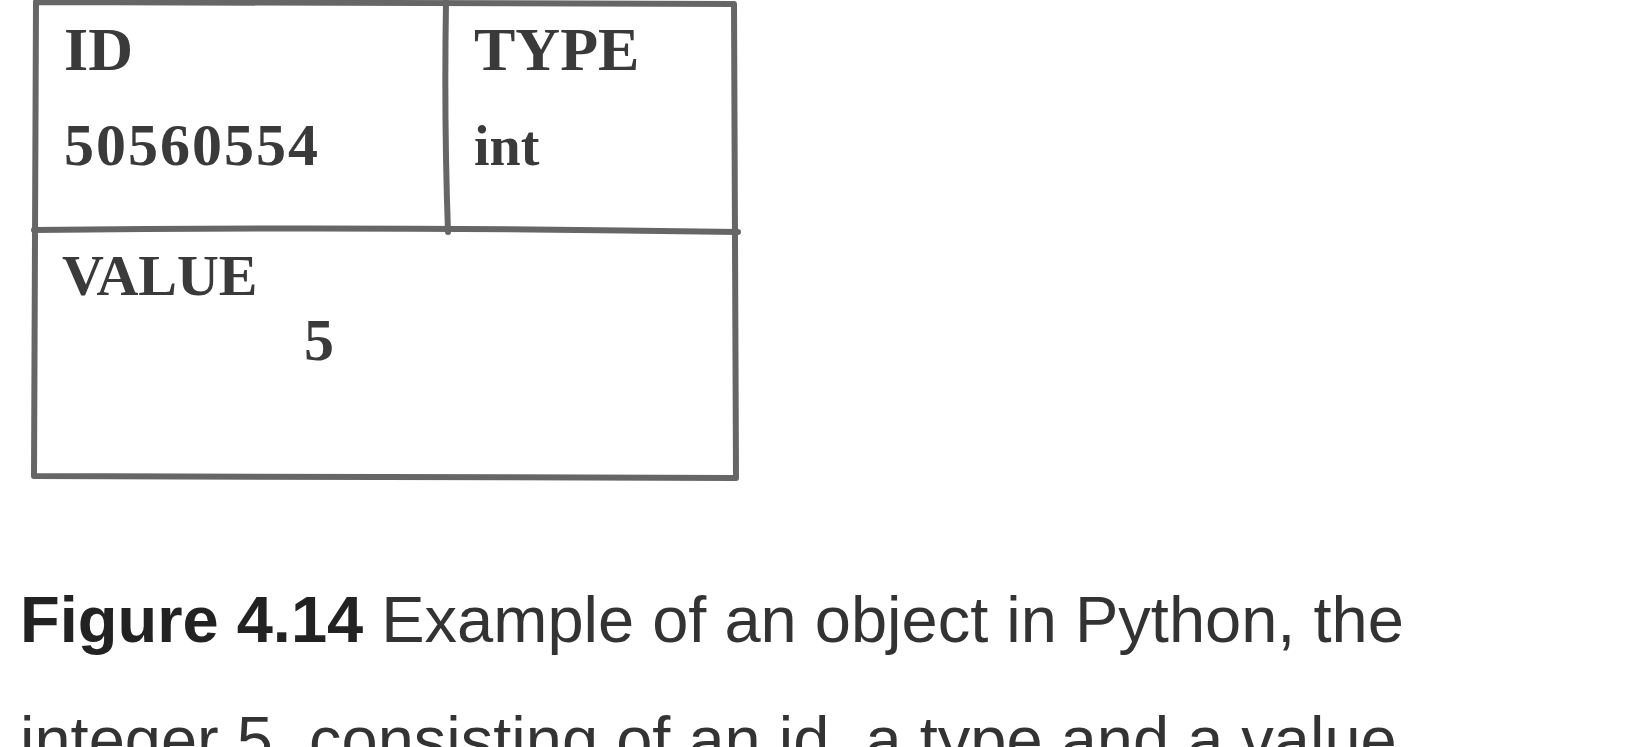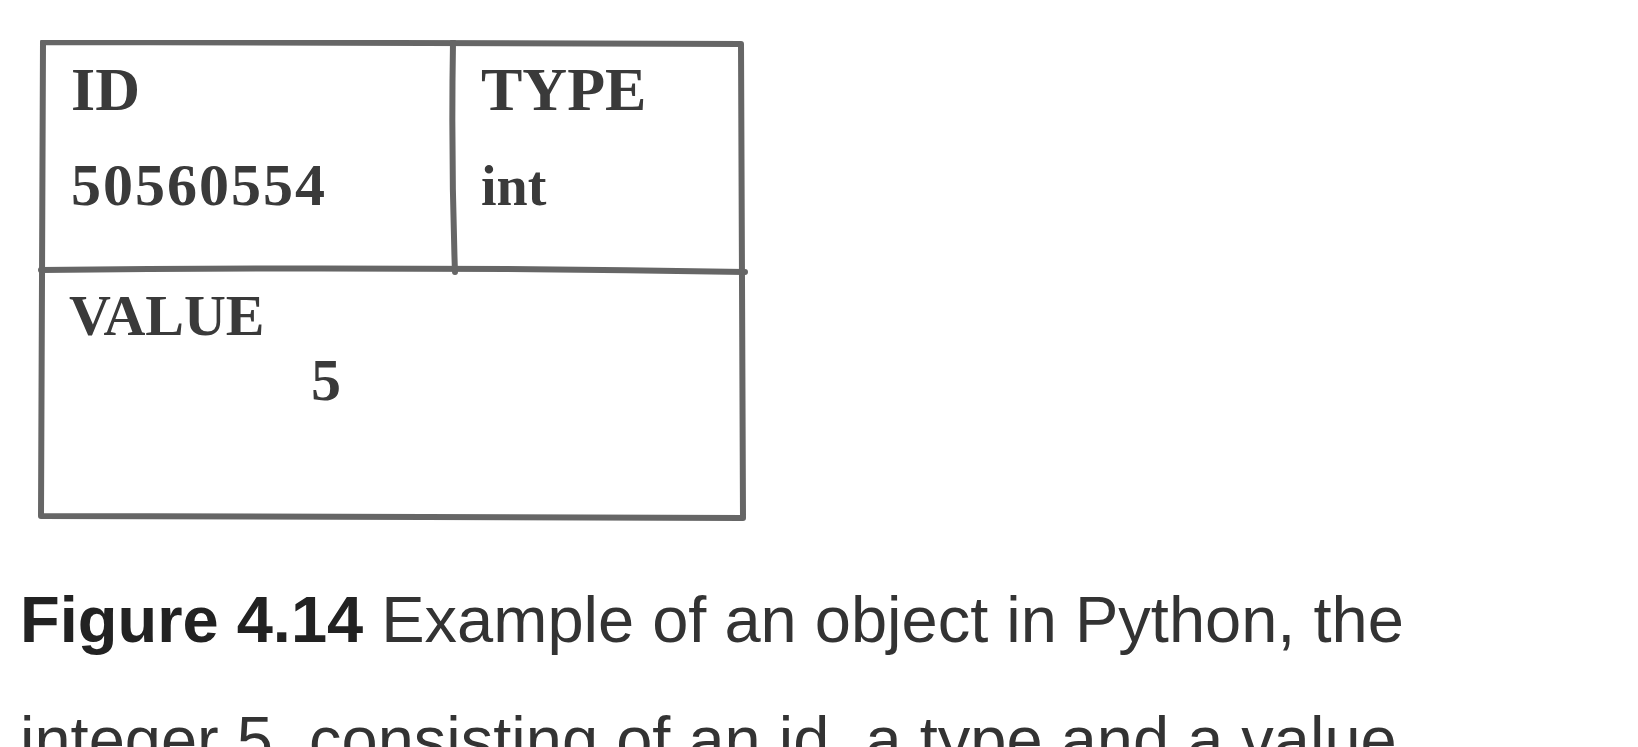--- a/index.html
+++ b/index.html
@@ -10,25 +10,24 @@
     body {
       font-family: Georgia, 'Times New Roman', serif;
       background: #ffffff;
       padding: 0;
       width: 1638px;
       height: 747px;
       position: relative;
     }
     .diagram-container {
       position: absolute;
-      left: 31px;
+      left: 24px;
       top: 0;
       width: 720px;
       height: 490px;
-      margin-top: 40px;
     }
     .diagram-container svg {
       width: 100%;
       height: 100%;
     }
     .hand-text {
       font-family: 'Comic Sans MS', 'Segoe Script', cursive;
       fill: #3a3a3a;
       font-weight: 600;
     }

